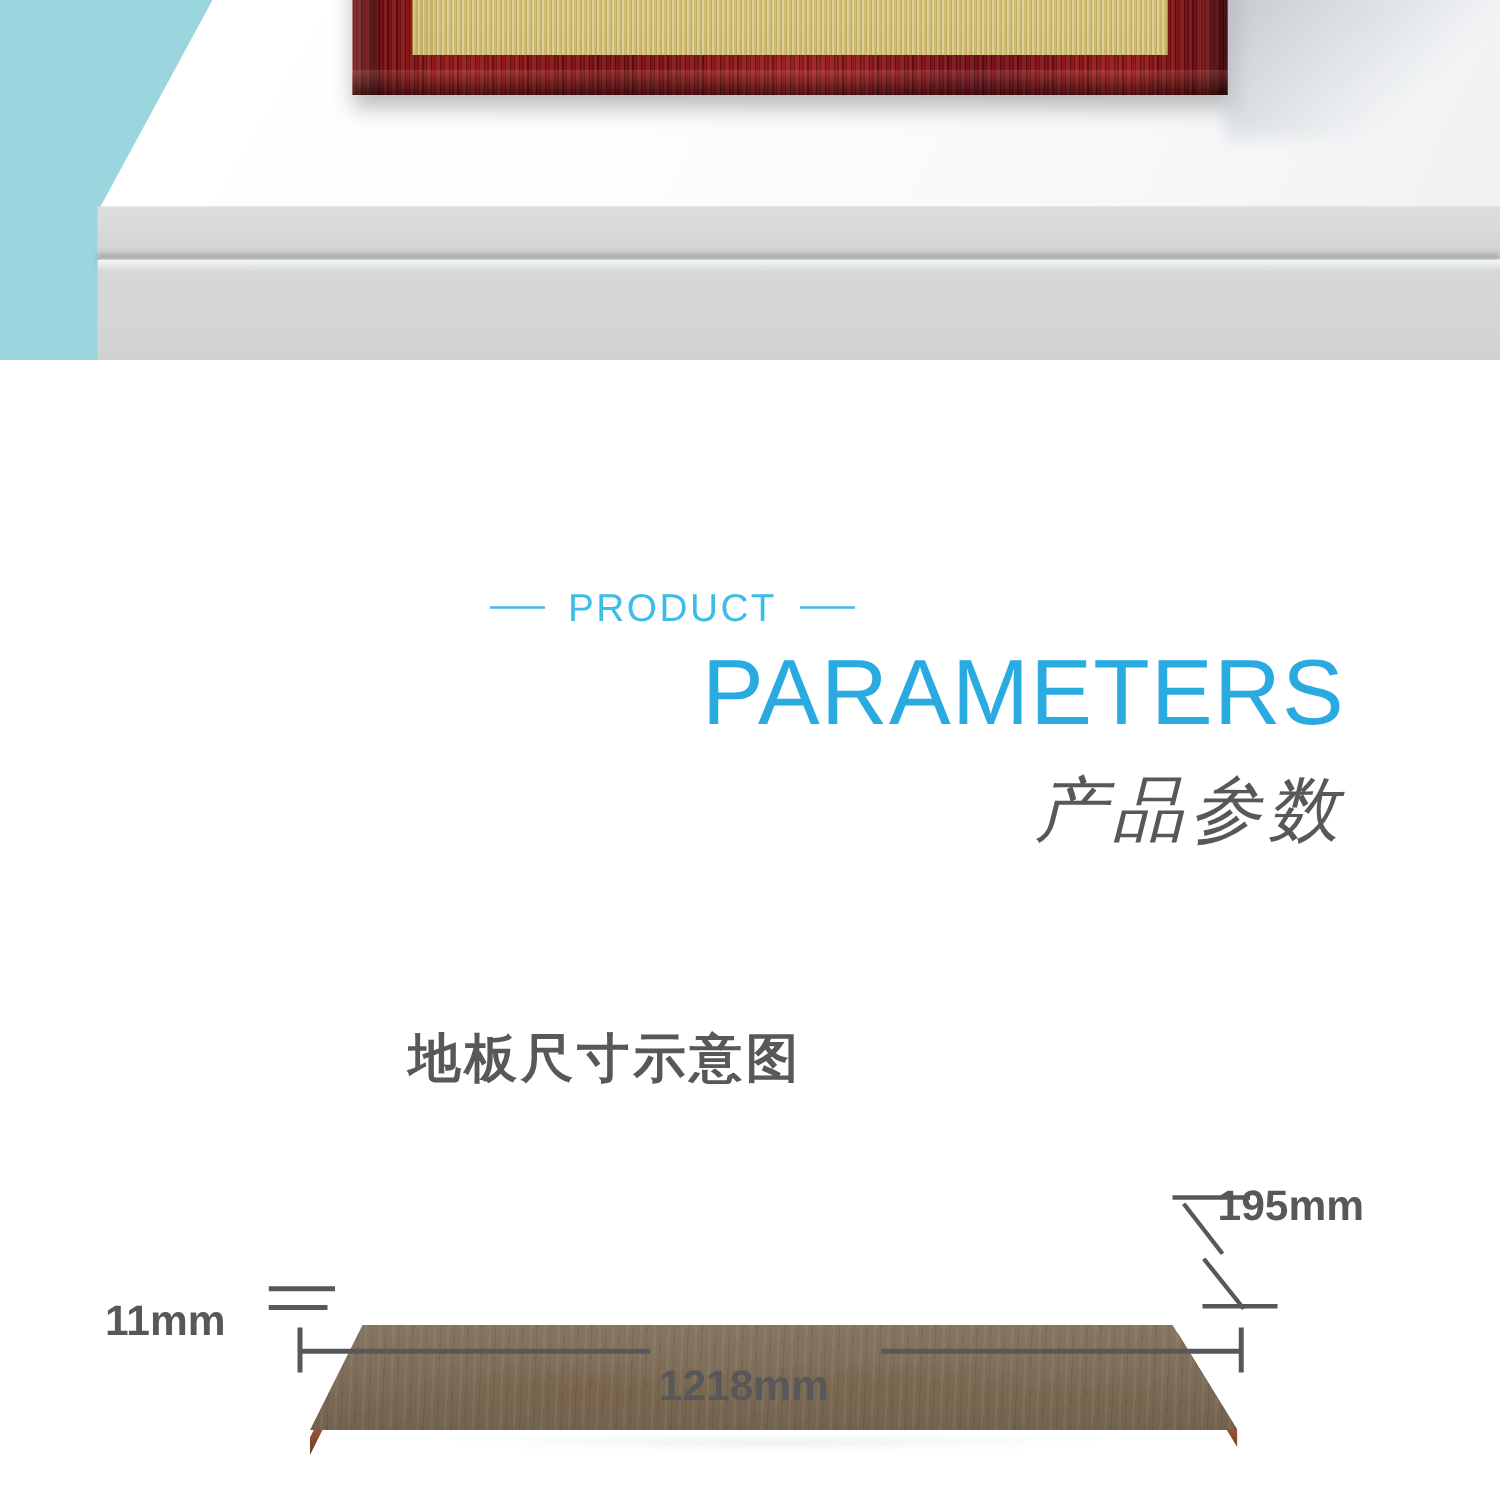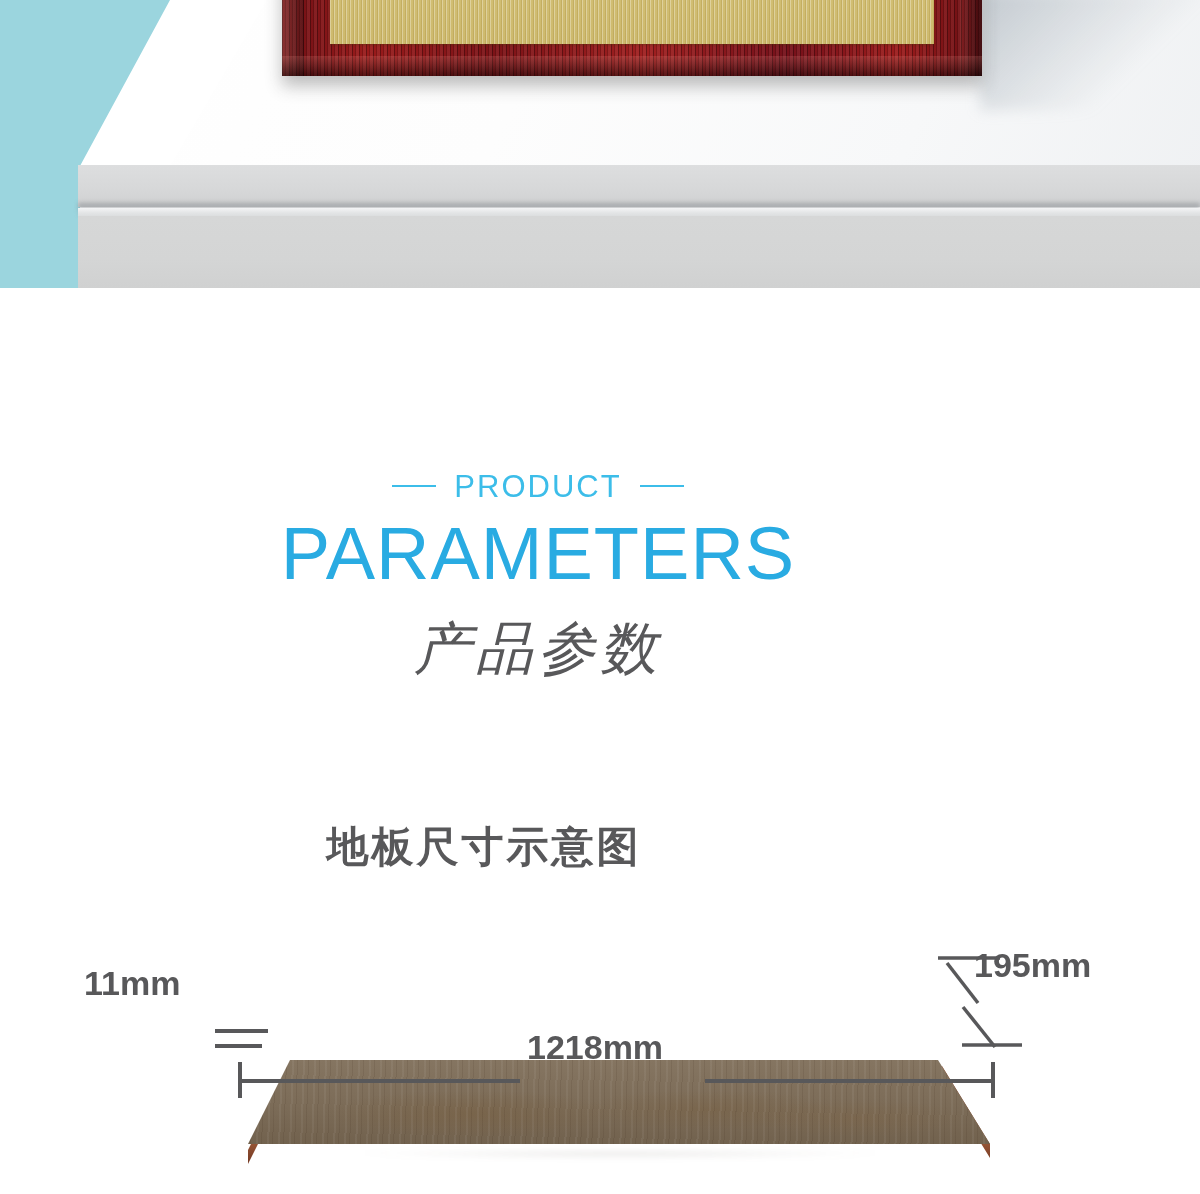--- a/index.html
+++ b/index.html
@@ -106,21 +106,21 @@
         rgba(150,120,40,.22) 3px, rgba(150,120,40,.22) 4px),
       linear-gradient(180deg, #e5d69a 0%, #d9c77d 45%, #cdb96d 100%);
     box-shadow: 0 1px 2px rgba(80,50,10,.45);
   }
 
   
   #params-header {
     position: absolute;
     left: 0; top: 466px;
     width: 1076px;
-    text-align: center;
+    text-align: right;
   }
   .eyebrow-row {
     display: flex;
     align-items: center;
     justify-content: center;
     gap: 18px;
     height: 40px;
   }
   .eyebrow-dash {
     display: block;
@@ -211,23 +211,23 @@
     pointer-events: none;
   }
   .dim-label {
     position: absolute;
     font-size: 34px;
     font-weight: 700;
     color: #58585a;
     line-height: 1;
     white-space: nowrap;
   }
-  #label-thickness { left: 84px; top: 966px; }
+  #label-thickness { left: 84px; top: 1040px; }
   #label-width     { left: 974px; top: 948px; }
-  #label-length    { left: 527px; top: 1030px; }
+  #label-length    { left: 527px; top: 1092px; }
 </style>
 </head>
 <body>
 
 <div id="hero-photo">
   <div class="photo-wall"></div>
   <div class="desk-top"></div>
   <div class="desk-top-sheen"></div>
 
   <div class="plaque">

